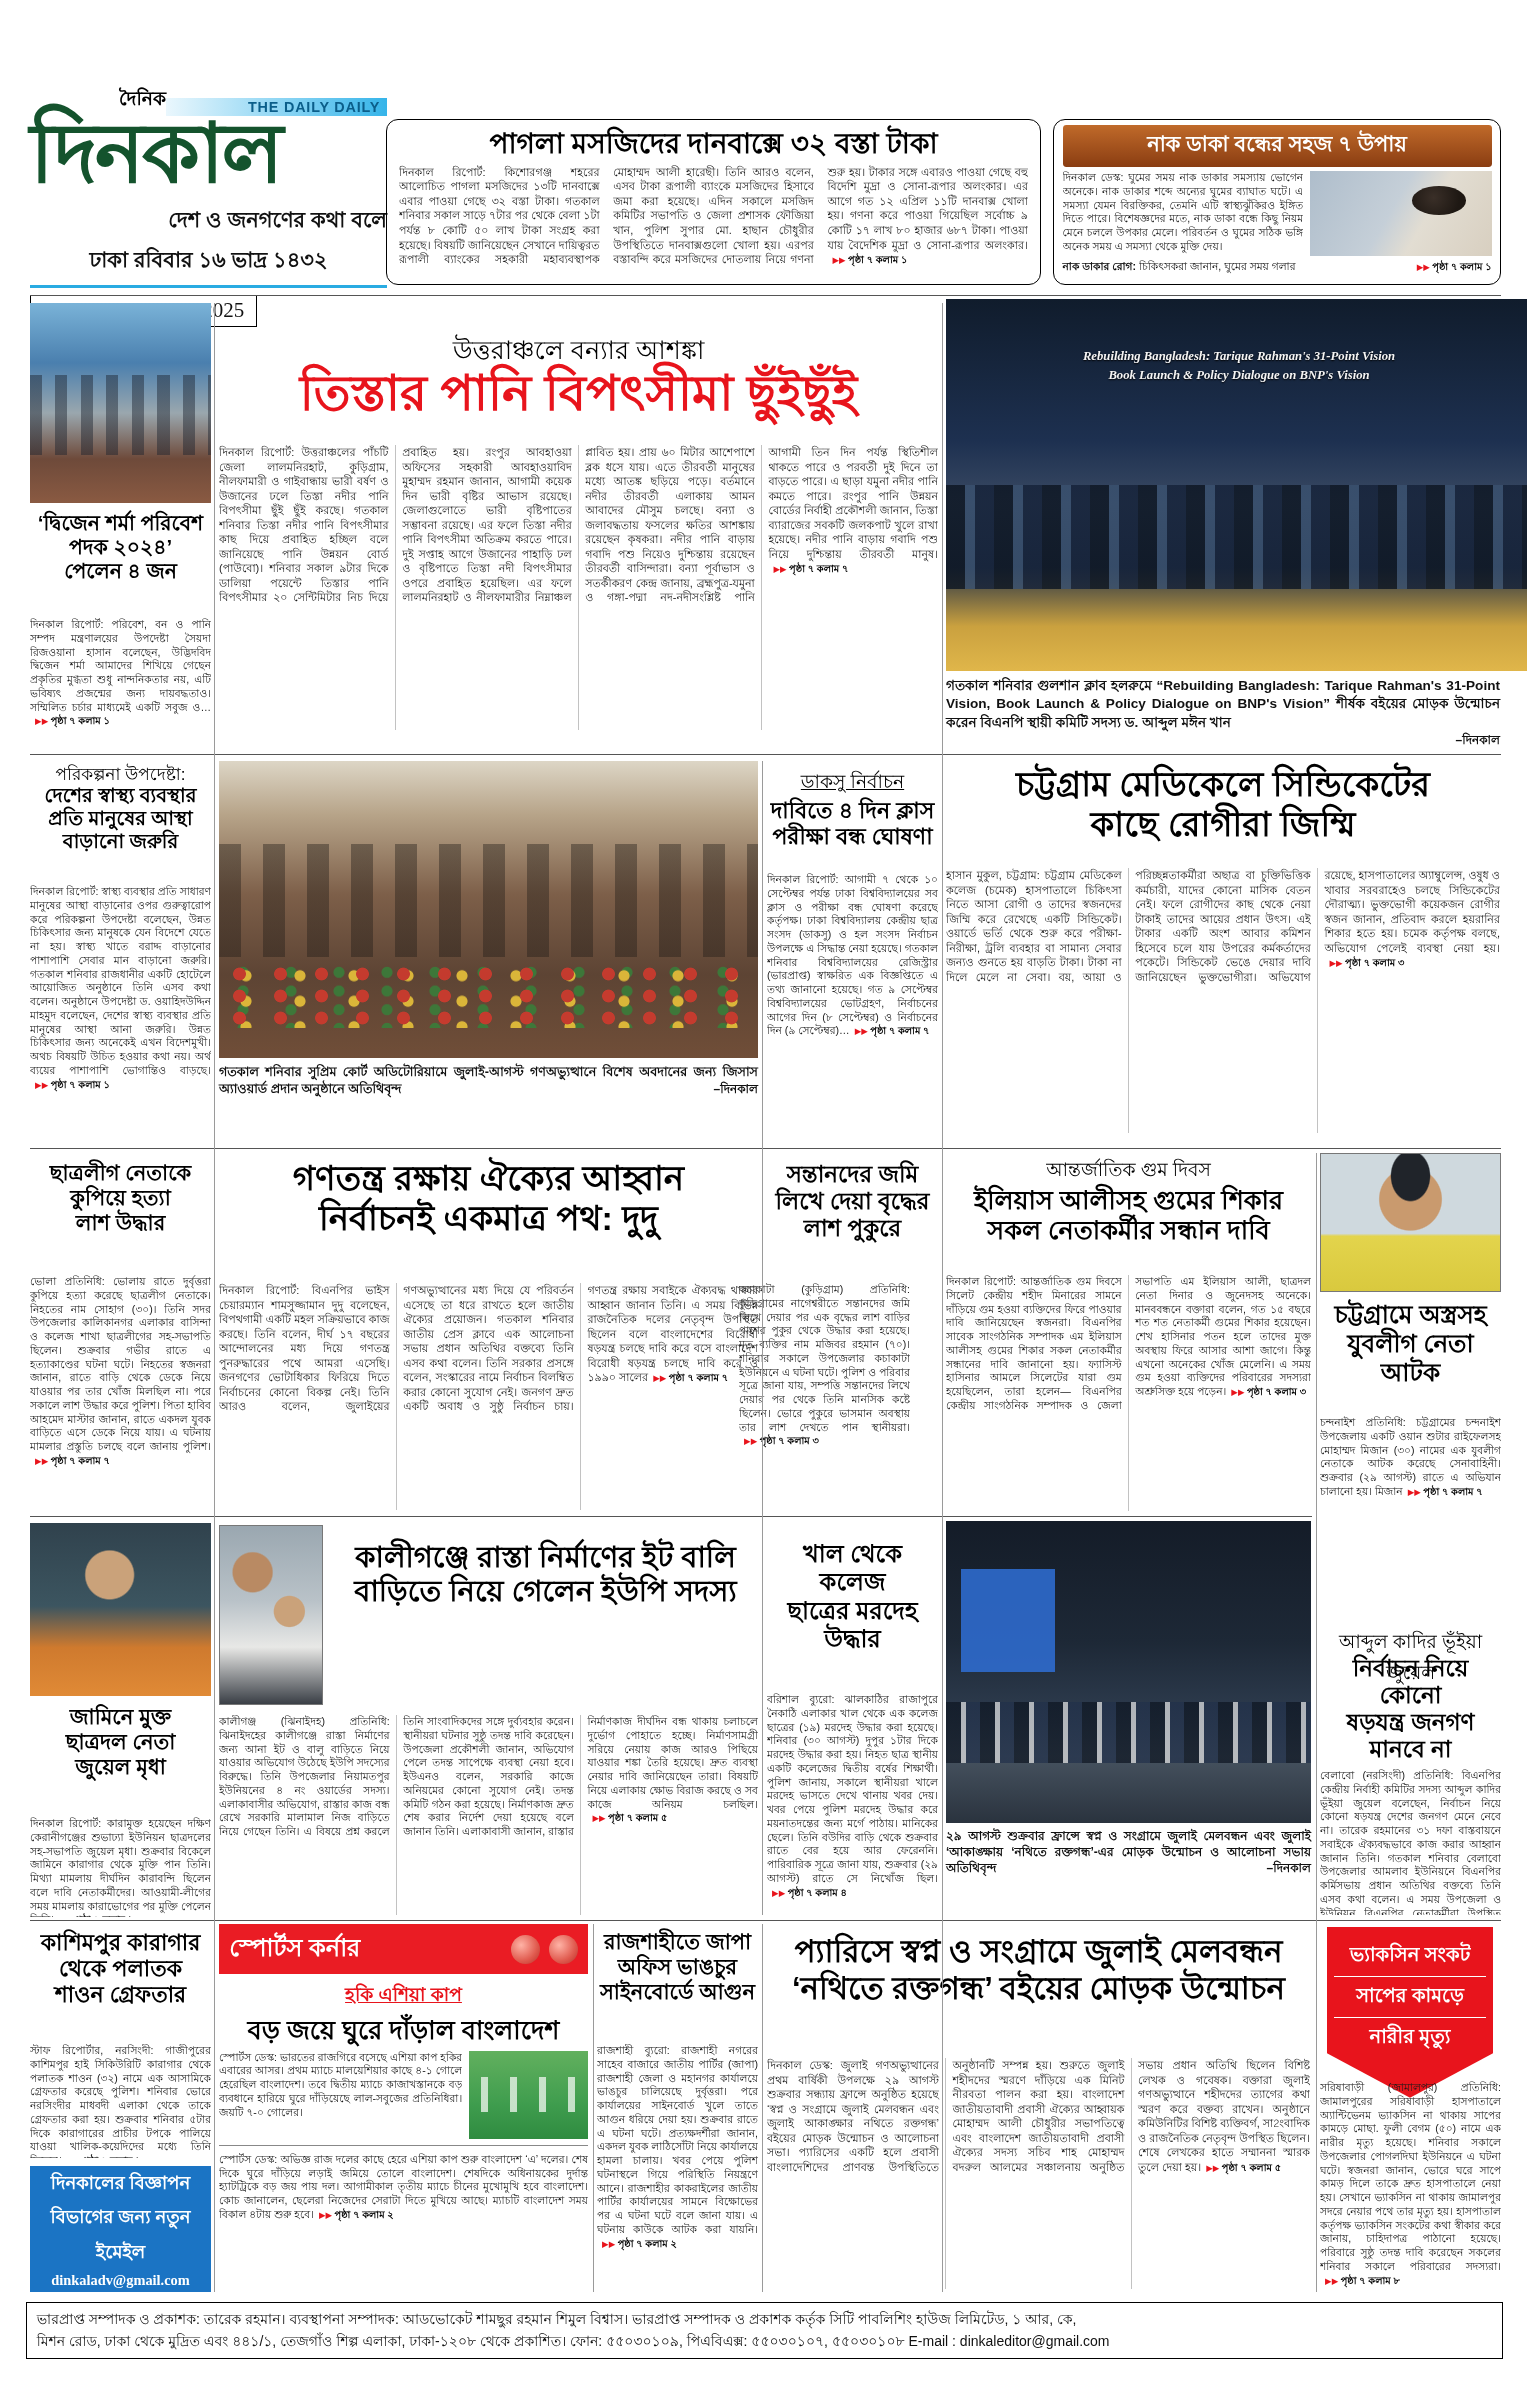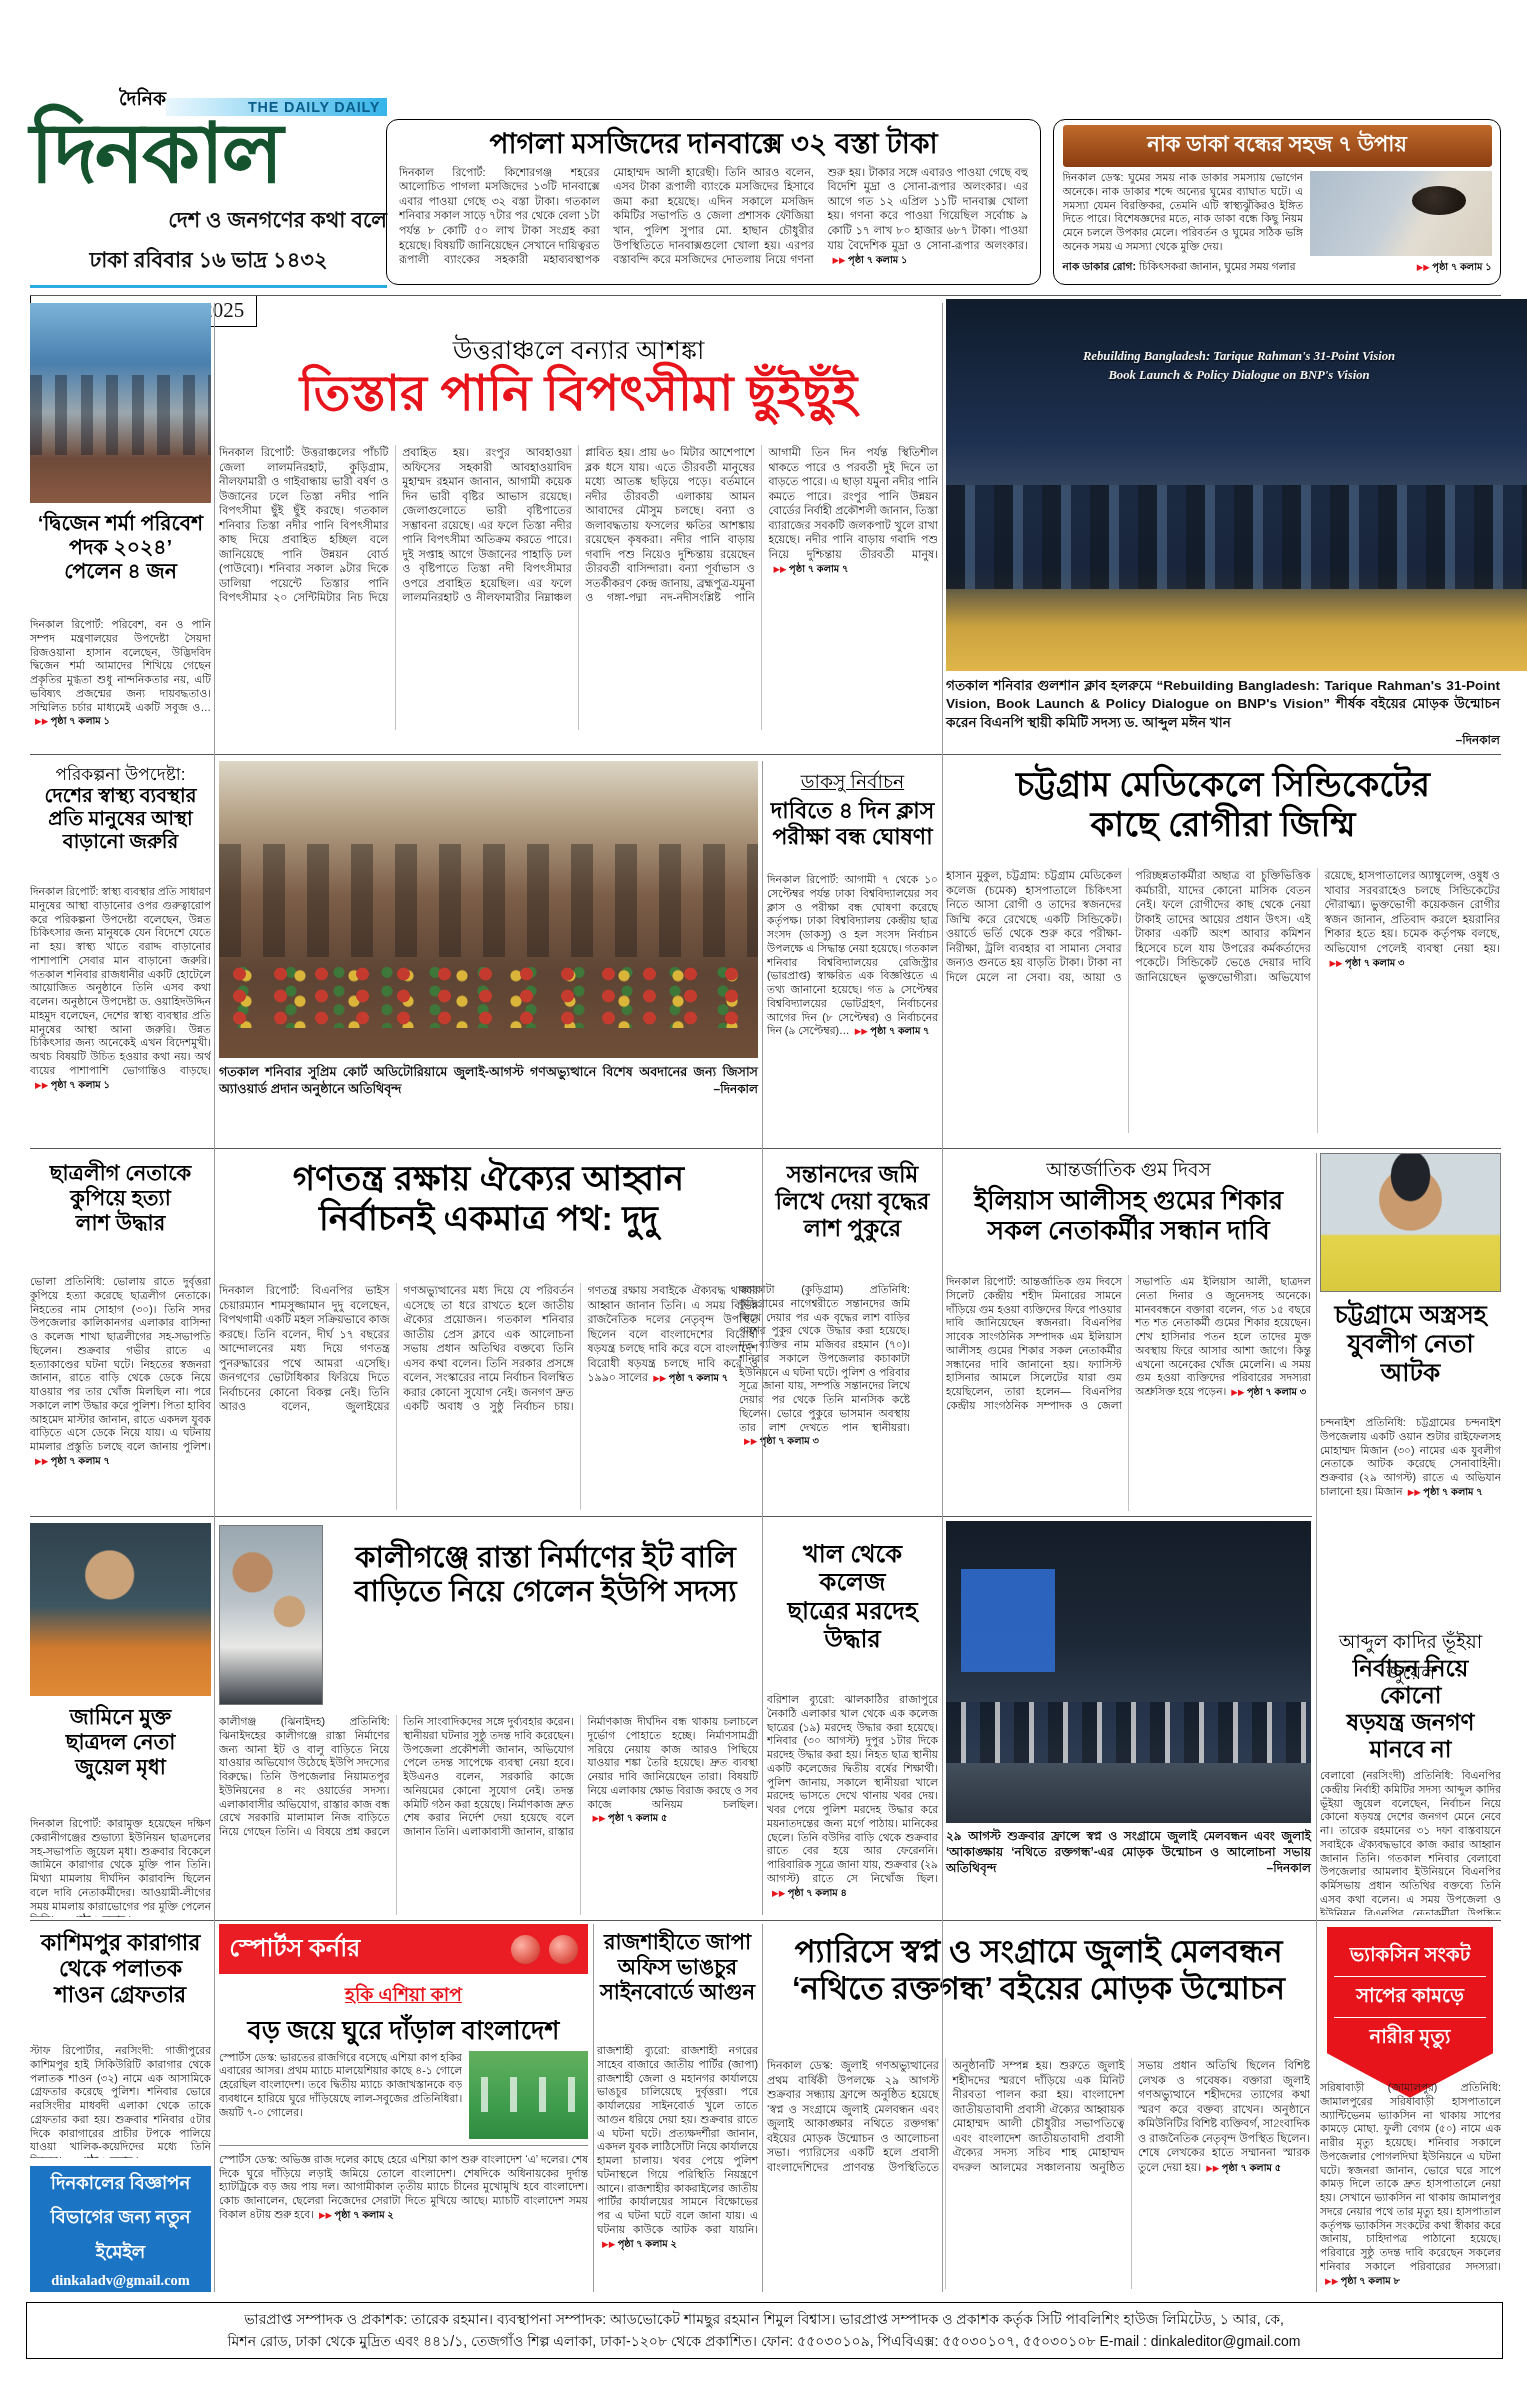--- a/index.html
+++ b/index.html
@@ -81,21 +81,21 @@
                  text-decoration:underline;}
   
   .vbadge{background:#e8141c;color:#fff;font-weight:bold;text-align:center;
           clip-path:polygon(0 0,100% 0,100% 74%,50% 100%,0 74%);padding:8.5px 6.8px 39px 6.8px;}
   .vbadge .vline{font-size:19.5px;padding:4.2px 0;border-bottom:1.7px solid #fff;}
   .vbadge .vline:last-child{border-bottom:none;}
   
   .adbox{background:#1b74c4;color:#fff;text-align:center;font-weight:bold;
          display:flex;flex-direction:column;justify-content:center;gap:3.4px;}
   
-  .imprint{border:1.7px solid #000;text-align:center;font-size:14px;line-height:1.6;padding:5.1px 10.2px;}
+  .imprint{border:1.7px solid #000;font-size:14px;line-height:1.6;padding:5.1px 10.2px;}
   .underline{text-decoration:underline;}
 </style>
 </head>
 <body>
 
 <div id="page">
 
   <div class="abs" style="left:30px;top:85px;width:357px;">
     <div style="display:flex;align-items:flex-end;padding-left:89px;">
       <span class="brand-small">দৈনিক</span>

